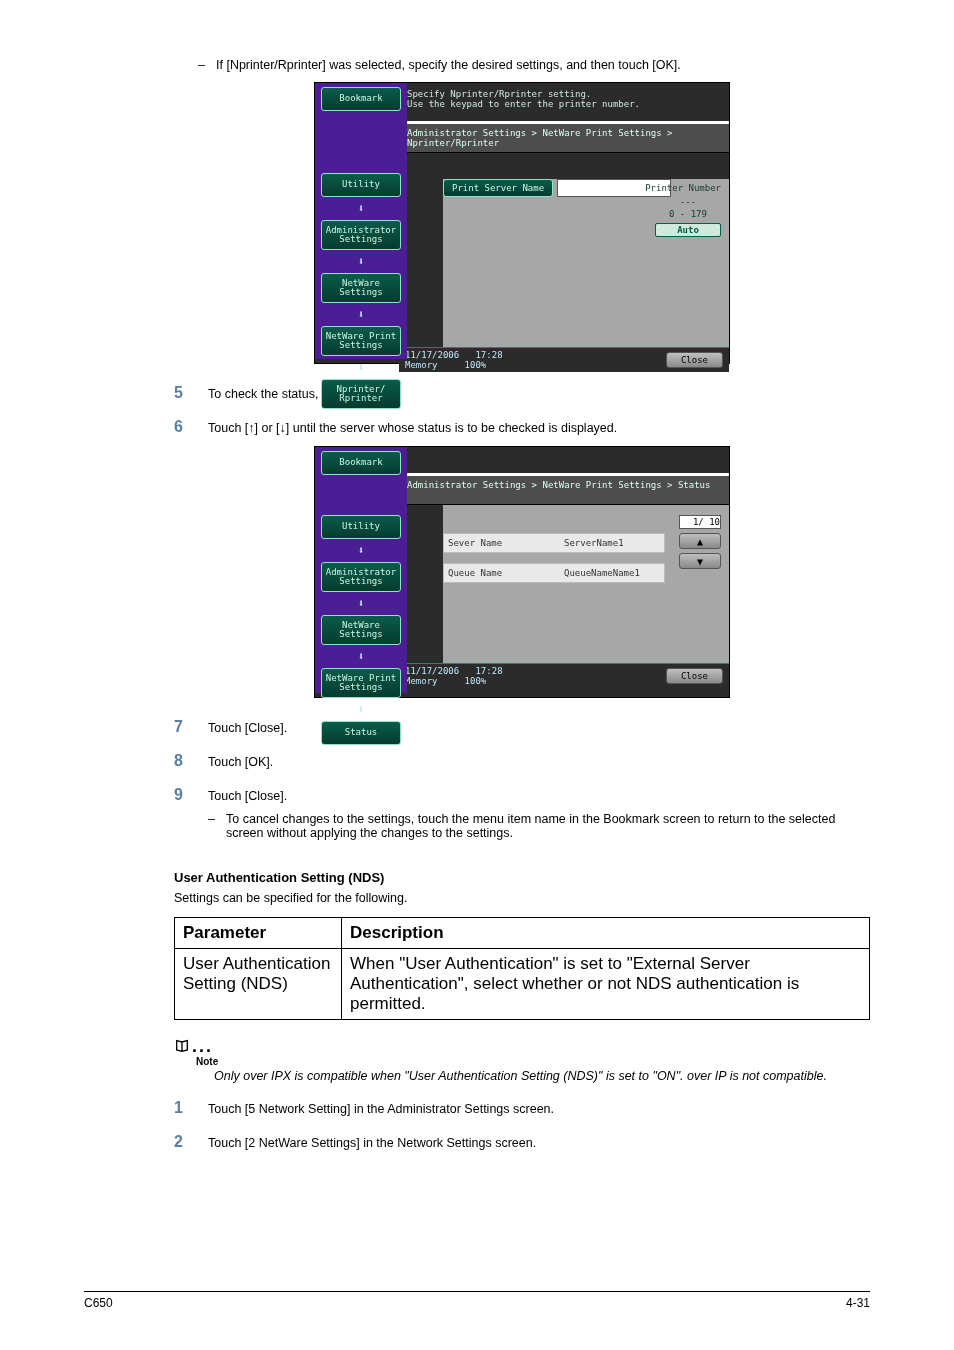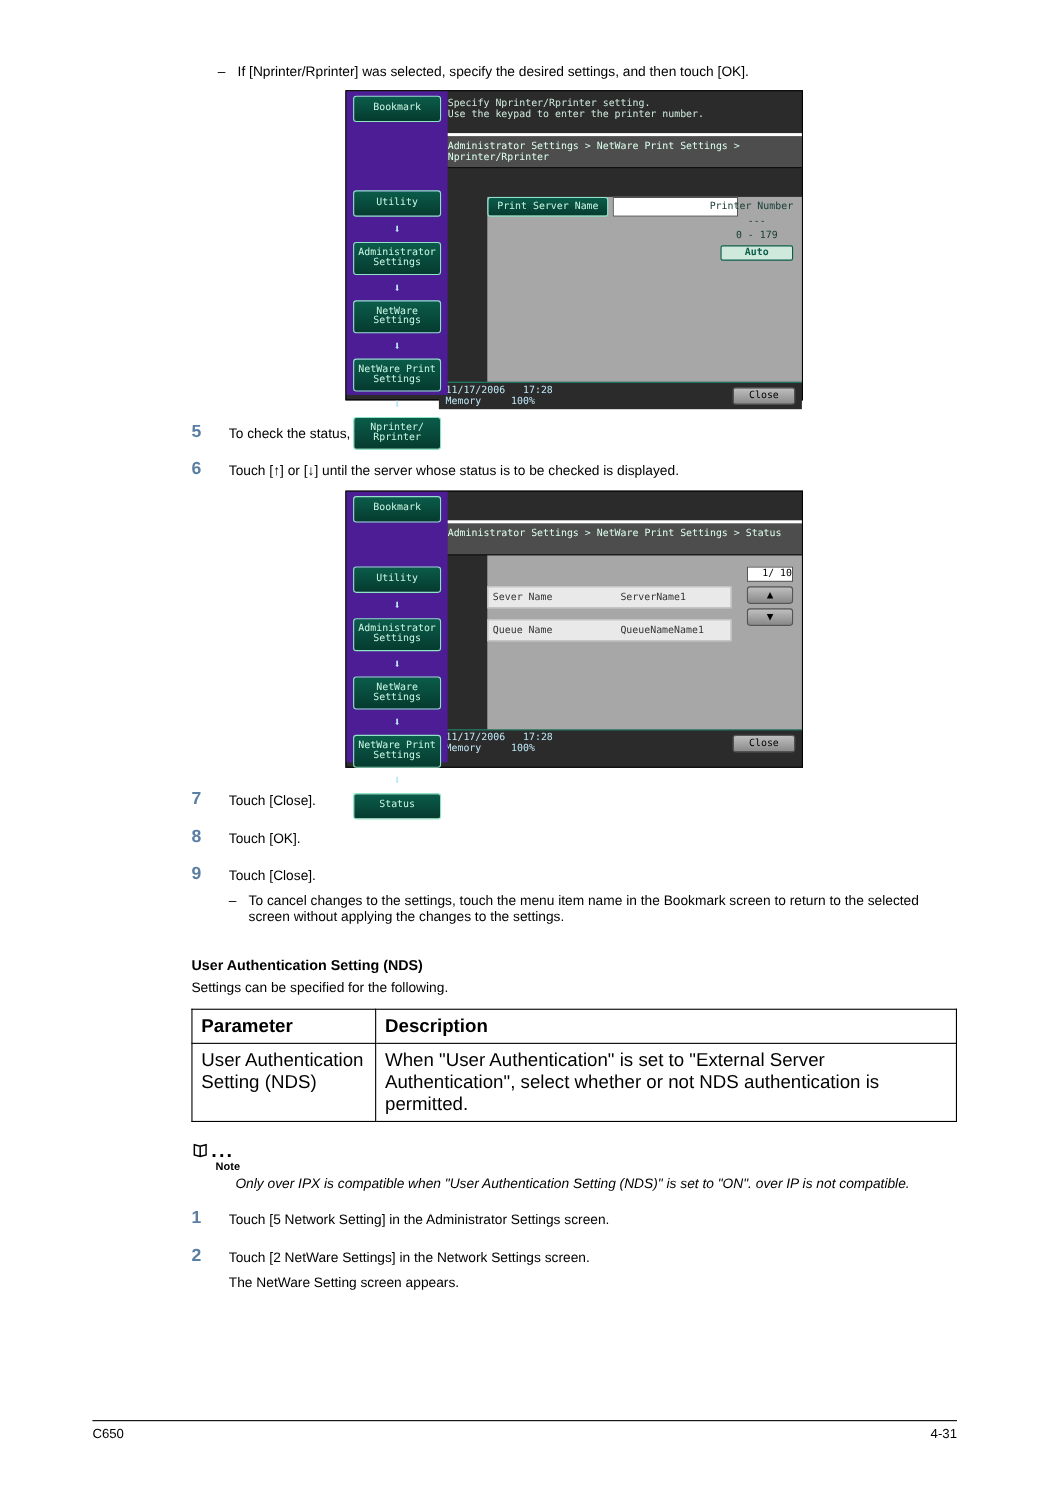--- a/index.html
+++ b/index.html
@@ -292,21 +292,20 @@
     <div class="note-body">Only over IPX is compatible when "User Authentication Setting (NDS)" is set to "ON". over IP is not compatible.</div>
 
     <div class="num-item">
       <span class="num">1</span>
         <span class="txt">Touch [5 Network Setting] in the Administrator Settings screen.</span>
     </div>
     <div class="num-item">
       <span class="num">2</span>
         <span class="txt">Touch [2 NetWare Settings] in the Network Settings screen.</span>
     </div>
-    <div class="sub-para">The NetWare Setting screen appears.</div>
 
   </div>
 </div>
 
 <div class="ftr">
   <span>C650</span>
   <span>4-31</span>
 </div>
 
 </body></html>

